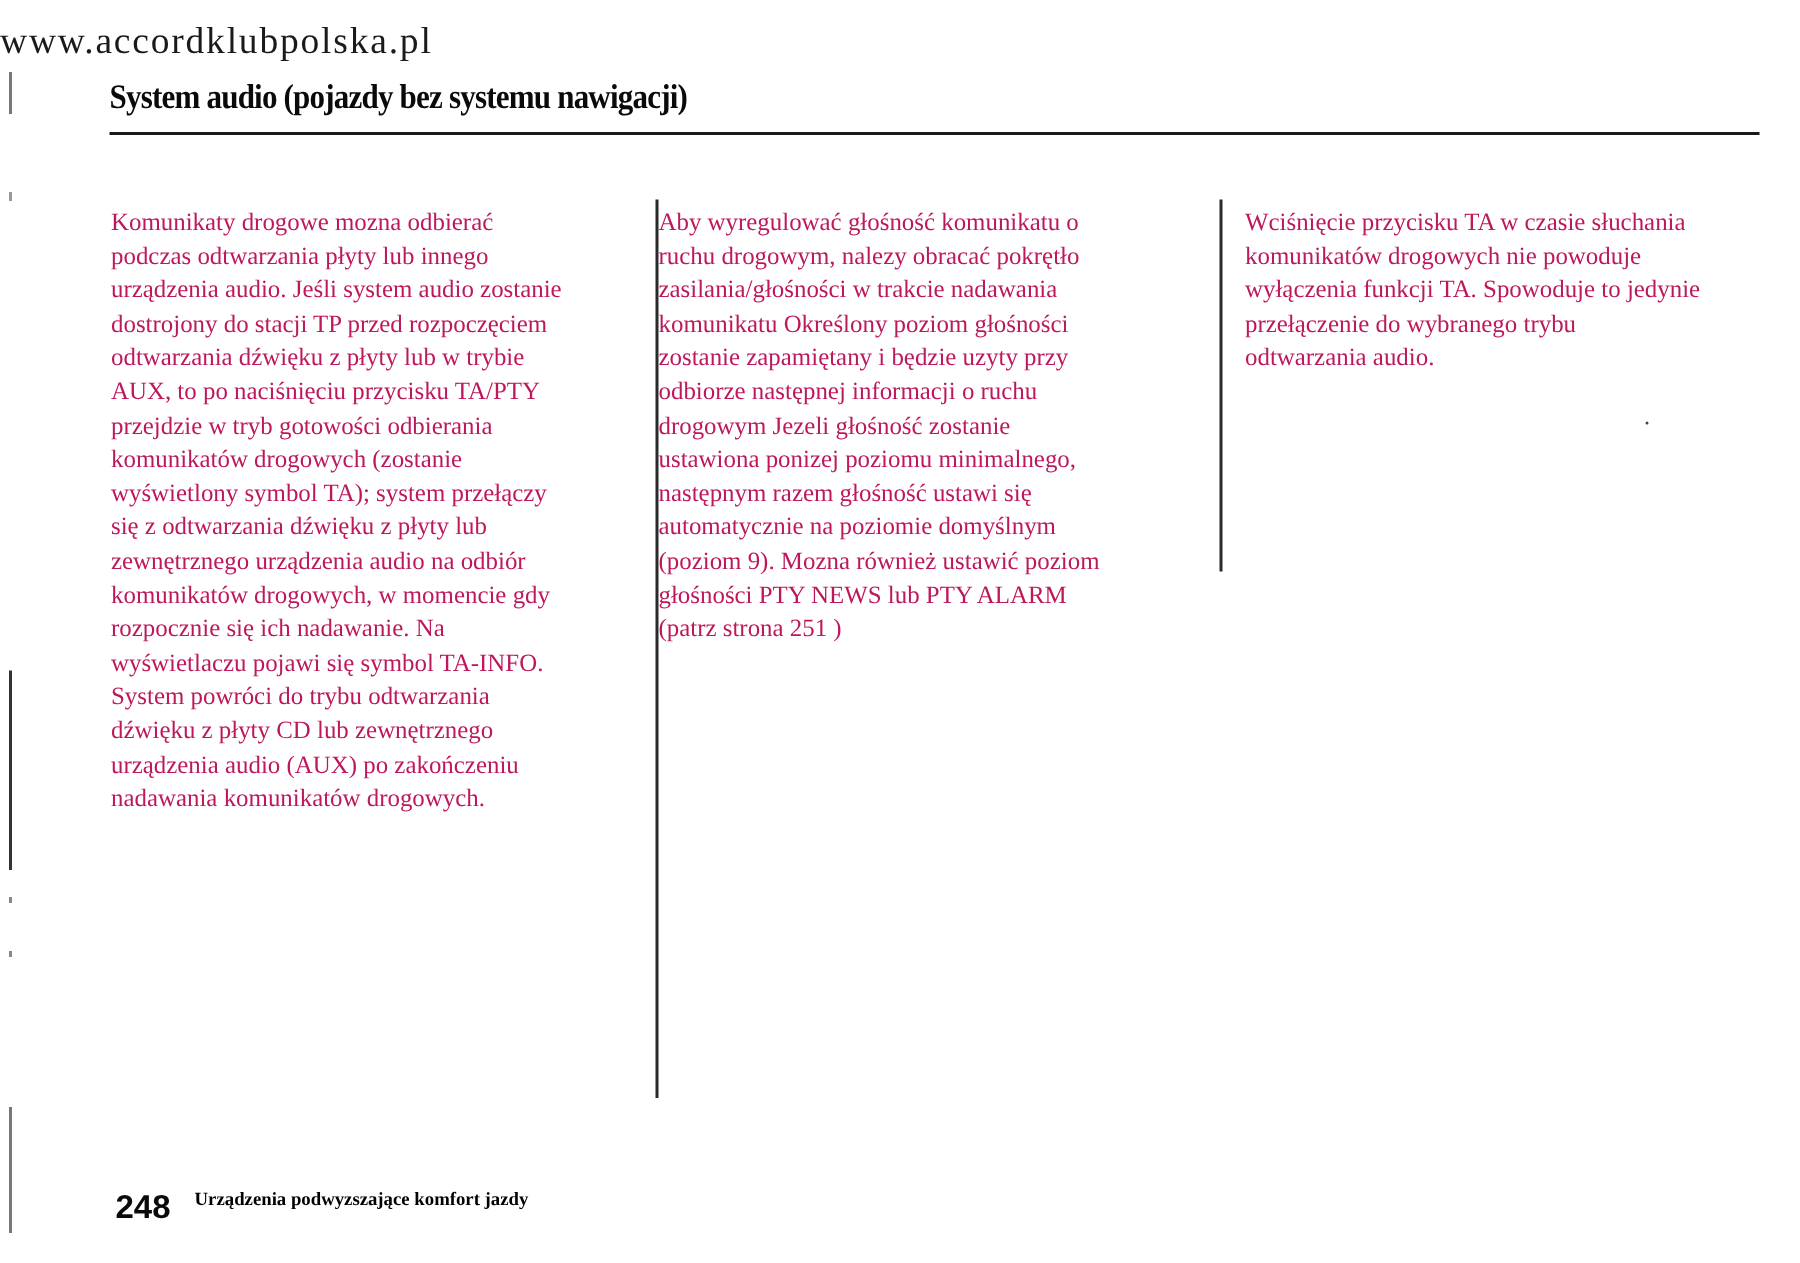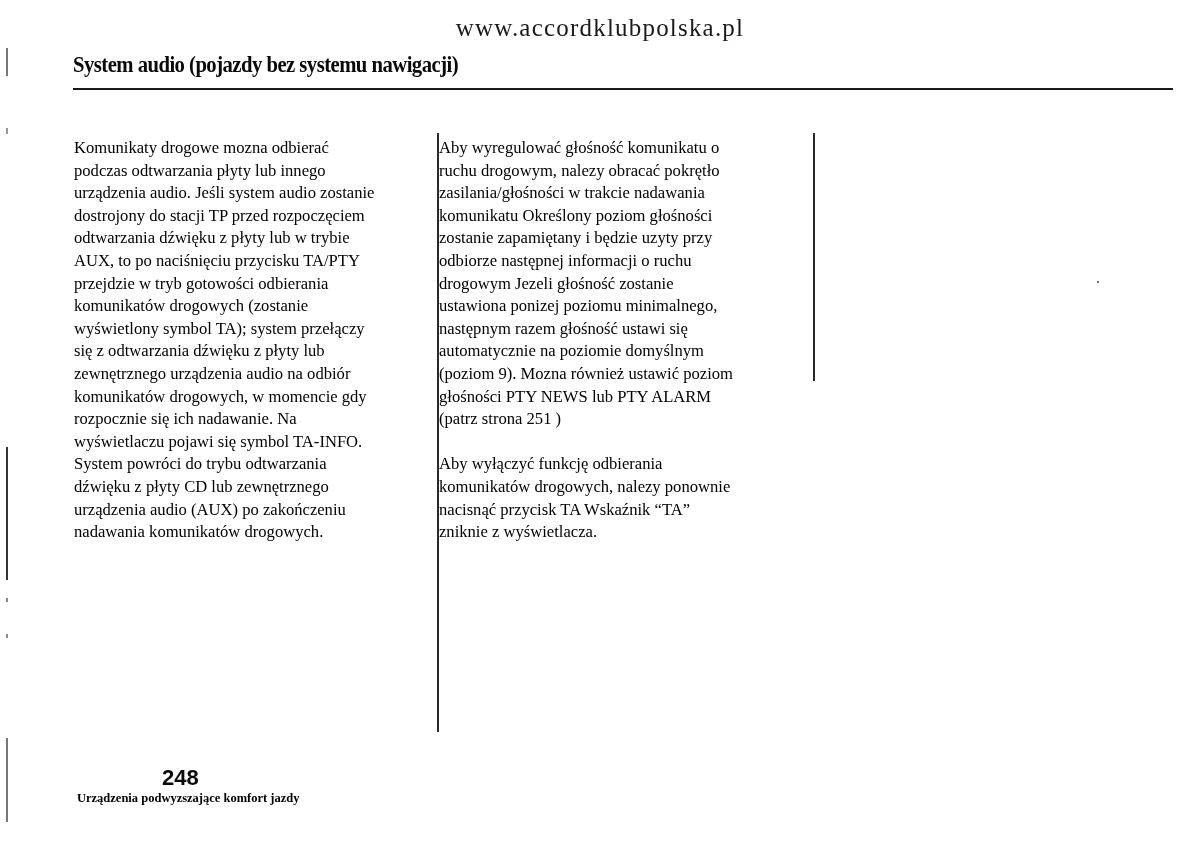--- a/index.html
+++ b/index.html
@@ -13,21 +13,21 @@
     position: relative;
     overflow: hidden;
     color: #111111;
     font-family: "Liberation Serif", "DejaVu Serif", serif;
   }
   .site-url {
     position: absolute;
     top: 14px;
     left: 0;
     width: 1200px;
-    text-align: center;
+    text-align: left;
     font-family: "Liberation Serif", serif;
     font-size: 25px;
     letter-spacing: 1.2px;
     color: #1a1a1a;
   }
   .page-title {
     position: absolute;
     top: 52px;
     left: 73px;
     font-family: "Liberation Serif", serif;
@@ -45,21 +45,21 @@
     width: 1100px;
     height: 2px;
     background: #1a1a1a;
   }
   .col {
     position: absolute;
     top: 137px;
     font-family: "Liberation Serif", serif;
     font-size: 16.6px;
     line-height: 22.6px;
-    color: #000000;
+    color: #be185d;
   }
   .col p {
     margin: 0 0 22.6px 0;
     white-space: pre-line;
   }
   .col-1 { left: 74px; width: 350px; }
   .col-2 { left: 439px; width: 345px; }
   .col-3 { left: 830px; width: 350px; }
 
   .divider {
@@ -78,25 +78,24 @@
   }
   .edge-mark-a { top: 48px; height: 28px; background:#777; }
   .edge-mark-b { top: 128px; height: 6px; background:#999; }
   .edge-mark-c { top: 447px; height: 133px; background:#333; width:2px; }
   .edge-mark-d { top: 598px; height: 4px; background:#888; }
   .edge-mark-e { top: 634px; height: 4px; background:#888; }
   .edge-mark-f { top: 738px; height: 84px; background:#777; }
 
   .footer {
     position: absolute;
-    top: 765px;
+    top: 792px;
     left: 77px;
     display: flex;
-    align-items: center;
-    flex-direction: column;
+    align-items: flex-start;
   }
   .page-number {
     font-family: "Liberation Sans", sans-serif;
     font-weight: bold;
     font-size: 22px;
     color: #0a0a0a;
     margin-right: 16px;
   }
   .section-name {
     font-family: "Liberation Serif", serif;
@@ -158,29 +157,30 @@
 komunikatu  Określony poziom głośności
 zostanie zapamiętany i będzie uzyty przy
 odbiorze następnej informacji o ruchu
 drogowym  Jezeli głośność zostanie
 ustawiona ponizej poziomu minimalnego,
 następnym razem głośność ustawi się
 automatycznie na poziomie domyślnym
 (poziom 9). Mozna również ustawić poziom
 głośności PTY NEWS lub PTY ALARM
 (patrz strona  251 )</p>
-  <p>Aby wyłączyć funkcję odbierania
-komunikatów drogowych, nalezy ponownie
-nacisnąć przycisk TA   Wskaźnik “TA”
-zniknie z wyświetlacza.</p>
 </div>
 
 <div class="divider divider-2"></div>
 
 <div class="col col-3">
+  <p>Wciśnięcie przycisku TA w czasie słuchania
+komunikatów drogowych nie powoduje
+wyłączenia funkcji TA. Spowoduje to jedynie
+przełączenie do wybranego trybu
+odtwarzania audio.</p>
 </div>
 
 <div class="speck"></div>
 
 <div class="footer">
   <span class="page-number">248</span>
   <span class="section-name">Urządzenia podwyzszające komfort jazdy</span>
 </div>
 
 </body></html>

